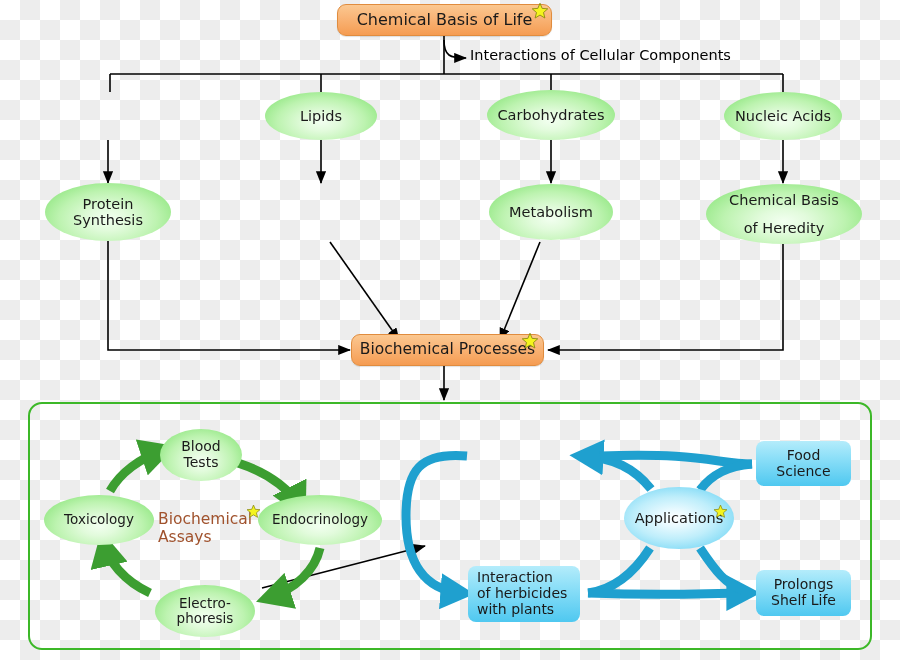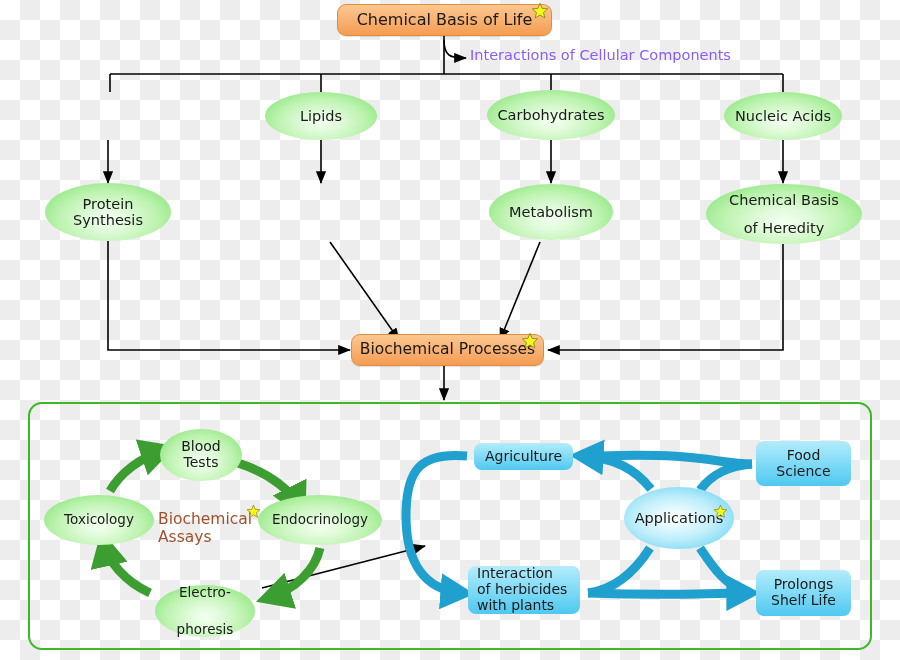--- a/index.html
+++ b/index.html
@@ -40,21 +40,21 @@
   }
   
   .ell-blue{
     border-radius:50%;
     background:radial-gradient(ellipse at 46% 50%,#ffffff 0%,#eafaff 18%,#bfeefb 48%,#83dbf6 78%,#63d1f2 100%);
   }
   
   .container-green{
     position:absolute;border:2px solid #3cb828;border-radius:14px;background:transparent;
   }
-  .label-plain{position:absolute;color:#8b5cf6;white-space:nowrap;}
+  .label-plain{position:absolute;color:#000000;white-space:nowrap;}
   .label-assays{position:absolute;color:#a0522d;text-align:left;line-height:1.15;}
 
   .star{position:absolute;width:18px;height:18px;}
 </style>
 </head>
 <body>
 
 <div id="stage">
 
   <svg id="wires" viewBox="0 0 900 660">
@@ -165,21 +165,21 @@
     <path d="M10,1.4 L12.4,7.1 L18.6,7.6 L13.9,11.7 L15.4,17.8 L10,14.5 L4.6,17.8 L6.1,11.7 L1.4,7.6 L7.6,7.1 z" fill="#f4f41e" stroke="#8a8a12" stroke-width="1"></path>
   </svg>
 
   <div class="node ell-green" style="left:160px;top:429px;width:82px;height:52px;font-size:14px;flex-direction:column;">
     <span>Blood</span>
     <span>Tests</span>
   </div>
   <div class="node ell-green" style="left:258px;top:495px;width:124px;height:50px;font-size:13.5px;">
     <span>Endocrinology</span>
   </div>
-  <div class="node ell-green" style="left:155px;top:585px;width:100px;height:52px;font-size:13.5px;flex-direction:column;justify-content:space-between;">
+  <div class="node ell-green" style="left:155px;top:585px;width:100px;height:52px;font-size:13.5px;flex-direction:column;">
     <span>Electro-</span>
     <span>phoresis</span>
   </div>
   <div class="node ell-green" style="left:44px;top:495px;width:110px;height:50px;font-size:13.5px;">
     <span>Toxicology</span>
   </div>
 
   <div class="label-assays" style="left:158px;top:511px;width:96px;font-size:15.5px;">
     <div>Biochemical</div>
     <div>Assays</div>
@@ -188,30 +188,27 @@
     <path d="M10,1.4 L12.4,7.1 L18.6,7.6 L13.9,11.7 L15.4,17.8 L10,14.5 L4.6,17.8 L6.1,11.7 L1.4,7.6 L7.6,7.1 z" fill="#f4f41e" stroke="#8a8a12" stroke-width="1"></path>
   </svg>
 
   <div class="node ell-blue" style="left:624px;top:487px;width:110px;height:62px;font-size:14.5px;">
     <span>Applications</span>
   </div>
   <svg class="star" style="left:713px;top:504px;width:15px;height:15px;" viewBox="0 0 20 20">
     <path d="M10,1.4 L12.4,7.1 L18.6,7.6 L13.9,11.7 L15.4,17.8 L10,14.5 L4.6,17.8 L6.1,11.7 L1.4,7.6 L7.6,7.1 z" fill="#f4f41e" stroke="#8a8a12" stroke-width="1"></path>
   </svg>
 
-  <div class="node box-blue" style="left:474px;top:443px;width:99px;height:27px;font-size:14px;">
-    <span>Agriculture</span>
-  </div>
 
   <div class="node box-blue" style="left:756px;top:441px;width:95px;height:45px;font-size:14px;flex-direction:column;">
     <span>Food</span>
     <span>Science</span>
   </div>
 
-  <div class="node box-blue" style="left:468px;top:566px;width:112px;height:48px;font-size:14px;flex-direction:column;align-items:flex-start;padding-left:9px;">
+  <div class="node box-blue" style="left:468px;top:566px;width:112px;height:56px;font-size:14px;flex-direction:column;align-items:flex-start;padding-left:9px;">
     <span>Interaction</span>
     <span>of herbicides</span>
     <span>with plants</span>
   </div>
 
   <div class="node box-blue" style="left:756px;top:570px;width:95px;height:46px;font-size:14px;flex-direction:column;">
     <span>Prolongs</span>
     <span>Shelf Life</span>
   </div>
 

